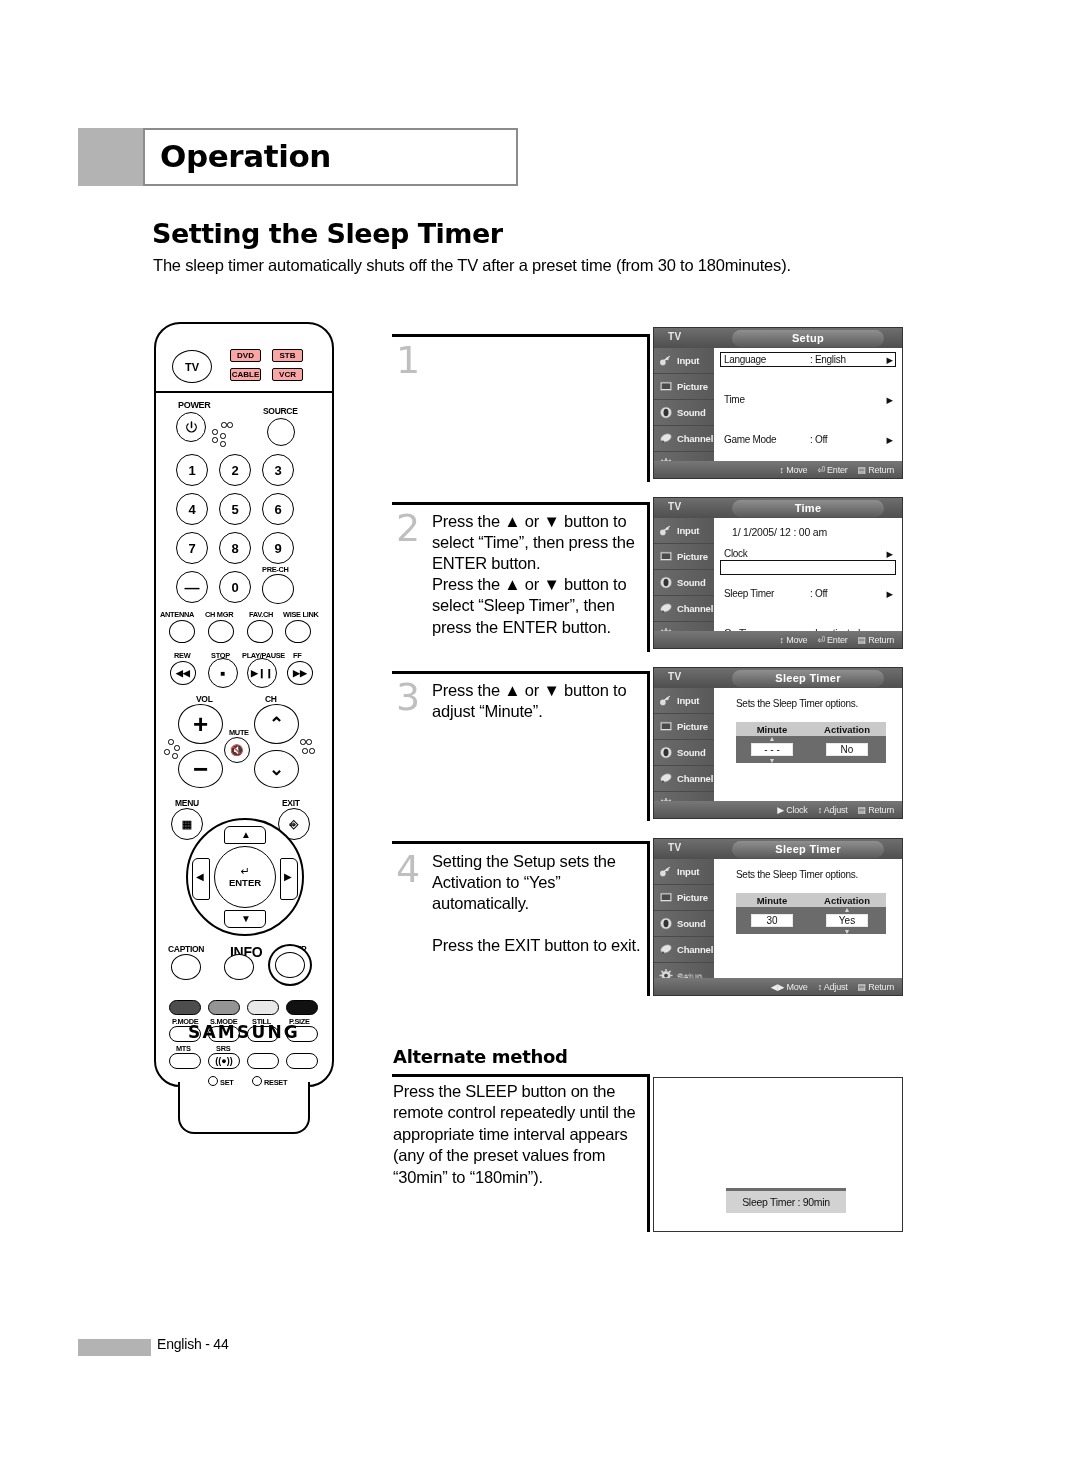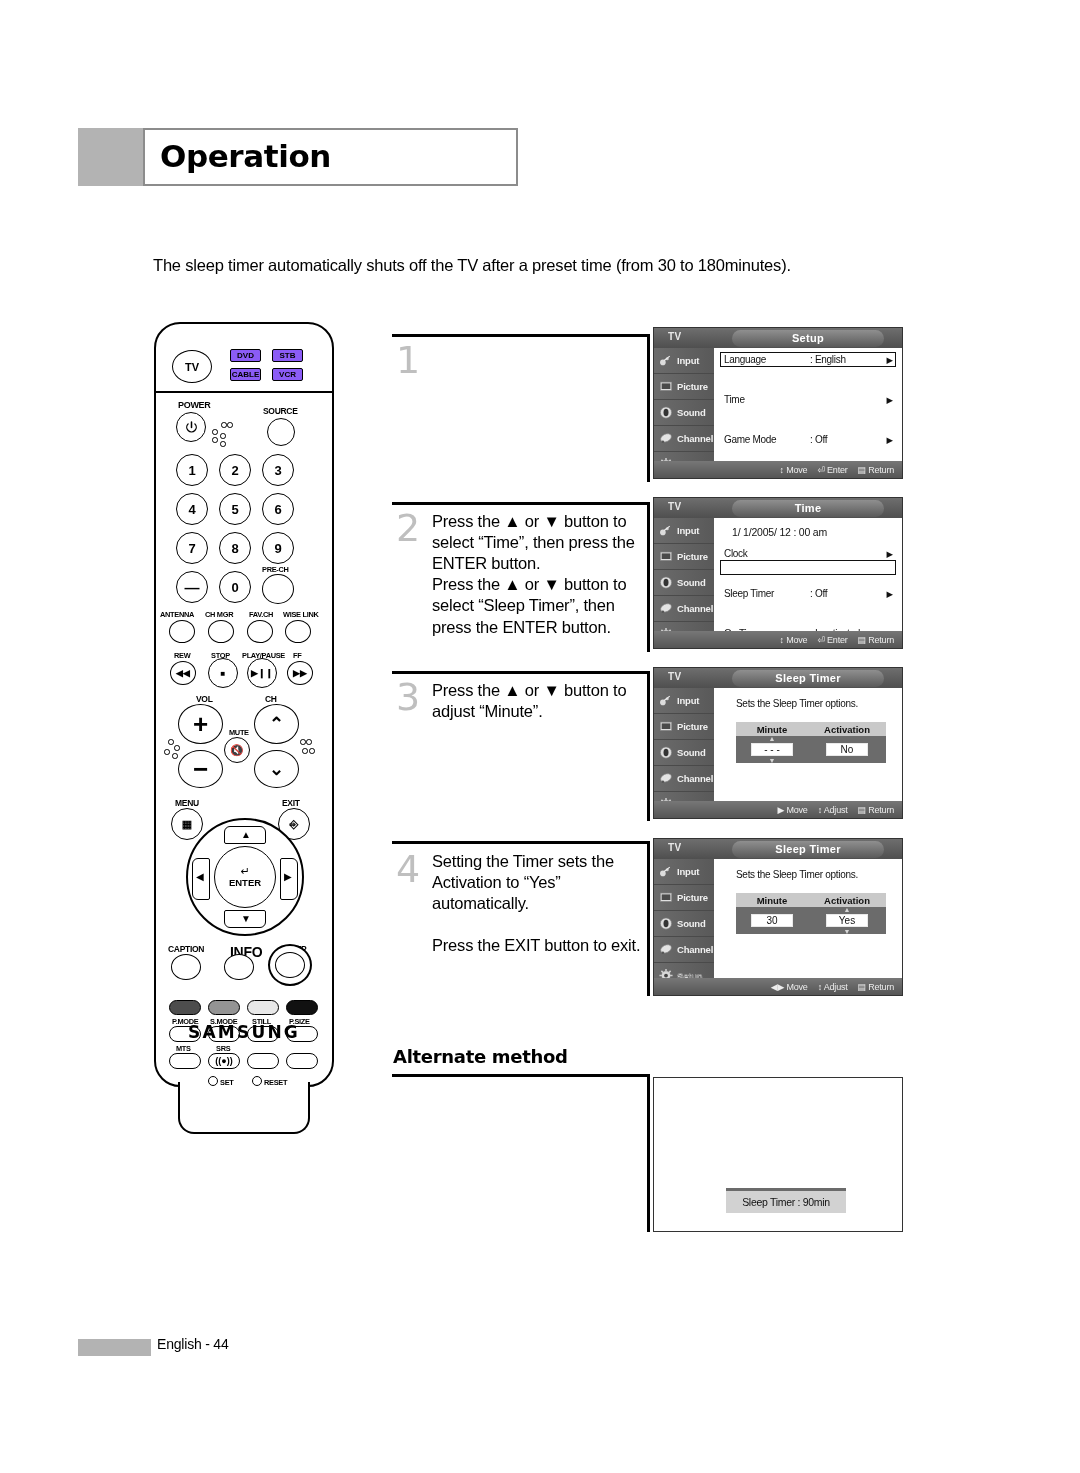--- a/index.html
+++ b/index.html
@@ -41,21 +41,21 @@
     border:2.2px solid #000;border-radius:26px;background:#fff;box-sizing:border-box;
   }
   #remote-base{
     position:absolute;left:28px;top:760px;width:132px;height:52px;
     border:2.2px solid #000;border-radius:0 0 16px 16px;border-top:none;background:#fff;box-sizing:border-box;
   }
   .rbtn{position:absolute;border:1.6px solid #000;border-radius:50%;background:#fff;box-sizing:border-box;
         display:flex;align-items:center;justify-content:center;font-size:13px;font-weight:bold;}
   .rlabel{position:absolute;font-size:7.4px;font-weight:bold;letter-spacing:-0.3px;white-space:nowrap;
           font-family:"Liberation Sans",sans-serif;}
-  .rsrc{position:absolute;border:1.3px solid #000;border-radius:2px;background:#8b5cf6;
+  .rsrc{position:absolute;border:1.3px solid #000;border-radius:2px;background:#fca5a5;
         font-size:8px;font-weight:bold;display:flex;align-items:center;justify-content:center;box-sizing:border-box;}
   .rdot{position:absolute;border:1px solid #000;border-radius:50%;width:3.5px;height:3.5px;}
   .hr-line{position:absolute;background:#000;height:1.8px;}
   .rsoftkey{position:absolute;border:1.5px solid #000;border-radius:8px;box-sizing:border-box;}
   #samsung-logo{
     position:absolute;left:34px;top:700px;width:120px;text-align:center;
     font-size:17px;font-weight:bold;letter-spacing:2.2px;
     font-family:"DejaVu Sans",sans-serif;
   }
   #dpad-outer{position:absolute;left:36px;top:496px;width:118px;height:118px;border:2.4px solid #000;border-radius:50%;background:#fff;box-sizing:border-box;}
@@ -127,20 +127,21 @@
   #footer-text{position:absolute;left:157px;top:1336px;font-size:14px;letter-spacing:-0.2px;}
 </style>
 </head>
 <body>
 
 <div class="page">
 
   <div id="chapter-banner"></div>
   <div id="chapter-box"></div>
   <div id="chapter-title">Operation</div>
+  <div id="section-title">Setting the Sleep Timer</div>
   <div id="section-desc">The sleep timer automatically shuts off the TV after a preset time (from 30 to 180minutes).</div>
 
   <div id="remote-wrap">
     <div id="remote-body"></div>
     <div id="remote-base"></div>
 
     <div class="rbtn" style="left:22px;top:28px;width:40px;height:33px;font-size:11px;">
       <span>TV</span>
     </div>
     <div class="rsrc" style="left:80px;top:27px;width:31px;height:13px;">
@@ -327,27 +328,28 @@
 Press the ▲ or ▼ button to select “Sleep Timer”, then press the ENTER button.</div>
 
   <div class="step-rule" style="top:671px;"></div>
   <div class="vrule" style="left:647px;top:671px;height:150px;"></div>
   <div class="step-num" style="left:396px;top:678px;">3</div>
   <div class="step-text" style="top:680px;white-space:pre-line;">Press the ▲ or ▼ button to adjust “Minute”.</div>
 
   <div class="step-rule" style="top:841px;"></div>
   <div class="vrule" style="left:647px;top:841px;height:155px;"></div>
   <div class="step-num" style="left:396px;top:850px;">4</div>
-  <div class="step-text" style="top:851px;white-space:pre-line;">Setting the Timer sets the Activation to “Yes” automatically.
+  <div class="step-text" style="top:851px;white-space:pre-line;">Setting the Setup sets the Activation to “Yes” automatically.
 
 Press the EXIT button to exit.</div>
 
   <div id="alt-title">Alternate method</div>
   <div id="alt-underline"></div>
   <div class="vrule" style="left:647px;top:1077px;height:155px;"></div>
+  <div id="alt-text">Press the SLEEP button on the remote control repeatedly until the appropriate time interval appears (any of the preset values from “30min” to “180min”).</div>
 
   <div class="osd" style="left:653px;top:327px;">
     <div class="osd-top"></div>
     <div class="osd-tv">TV</div>
     <div class="osd-pill">
         <span>Setup</span>
       </div>
     <div class="osd-side">
       <div class="osd-side-item">
         <svg class="ic" viewBox="0 0 24 24">
@@ -563,21 +565,21 @@
             <div class="tbl-box">- - -</div>
             <span class="spin" style="bottom:-7px;">▼</span>
           </div>
           <div class="tbl-cell" style="width:78px;">
             <div class="tbl-box">No</div>
           </div>
         </div>
       </div>
     </div>
     <div class="osd-foot">
-      <span>▶ Move</span>
+      <span>▶ Clock</span>
       <span>↕ Adjust</span>
       <span>▤ Return</span>
     </div>
   </div>
 
   <div class="osd" style="left:653px;top:838px;height:158px;">
     <div class="osd-top"></div>
     <div class="osd-tv">TV</div>
     <div class="osd-pill">
         <span>Sleep Timer</span>

